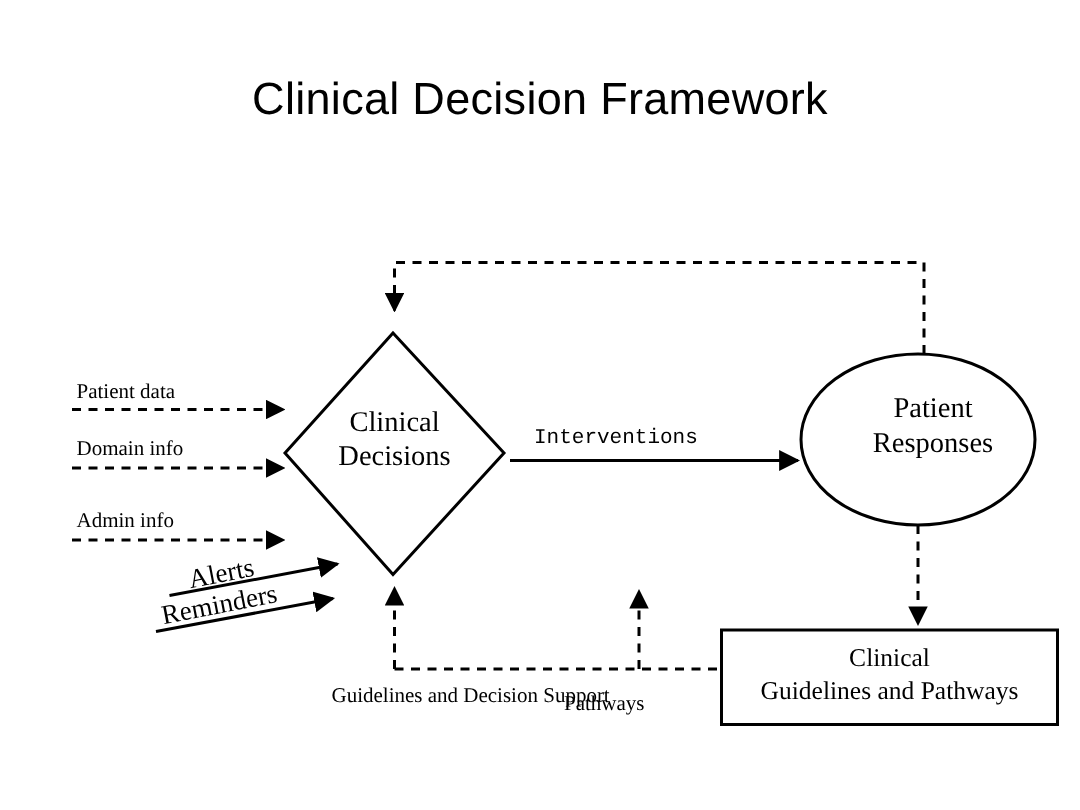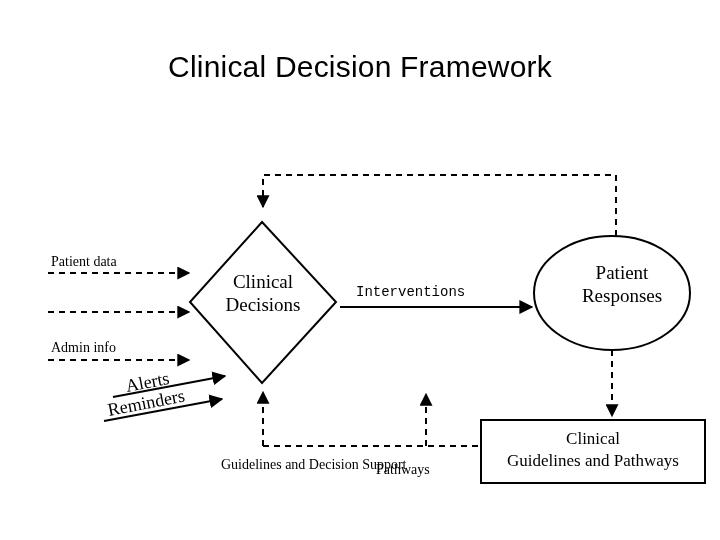--- a/index.html
+++ b/index.html
@@ -117,20 +117,21 @@
   <div class="node-label" style="left:190px; top:270px; width:146px;">Clinical
 Decisions</div>
 
   <div class="node-label" style="left:536px; top:261px; width:172px;">Patient
 Responses</div>
 
   <div class="box-label" style="left:481px; top:428px; width:224px;">Clinical
 Guidelines and Pathways</div>
 
   <div class="edge-label" style="left:51px; top:251px;">Patient data</div>
+  <div class="edge-label" style="left:51px; top:289px;">Domain info</div>
   <div class="edge-label" style="left:51px; top:337px;">Admin info</div>
 
   <div class="rot-label" style="left:128px; top:376px; transform: rotate(-11deg);">Alerts</div>
   <div class="rot-label" style="left:110px; top:400px; transform: rotate(-11deg);">Reminders</div>
 
   <div class="edge-label" style="left:356px; top:281px;font-family:Liberation Mono, monospace;">Interventions</div>
 
   <div class="edge-label" style="left:376px; top:459px;">Pathways</div>
 
   <div class="edge-label" style="left:195px; top:452px; line-height:25px;margin-left:26px;">Guidelines and

